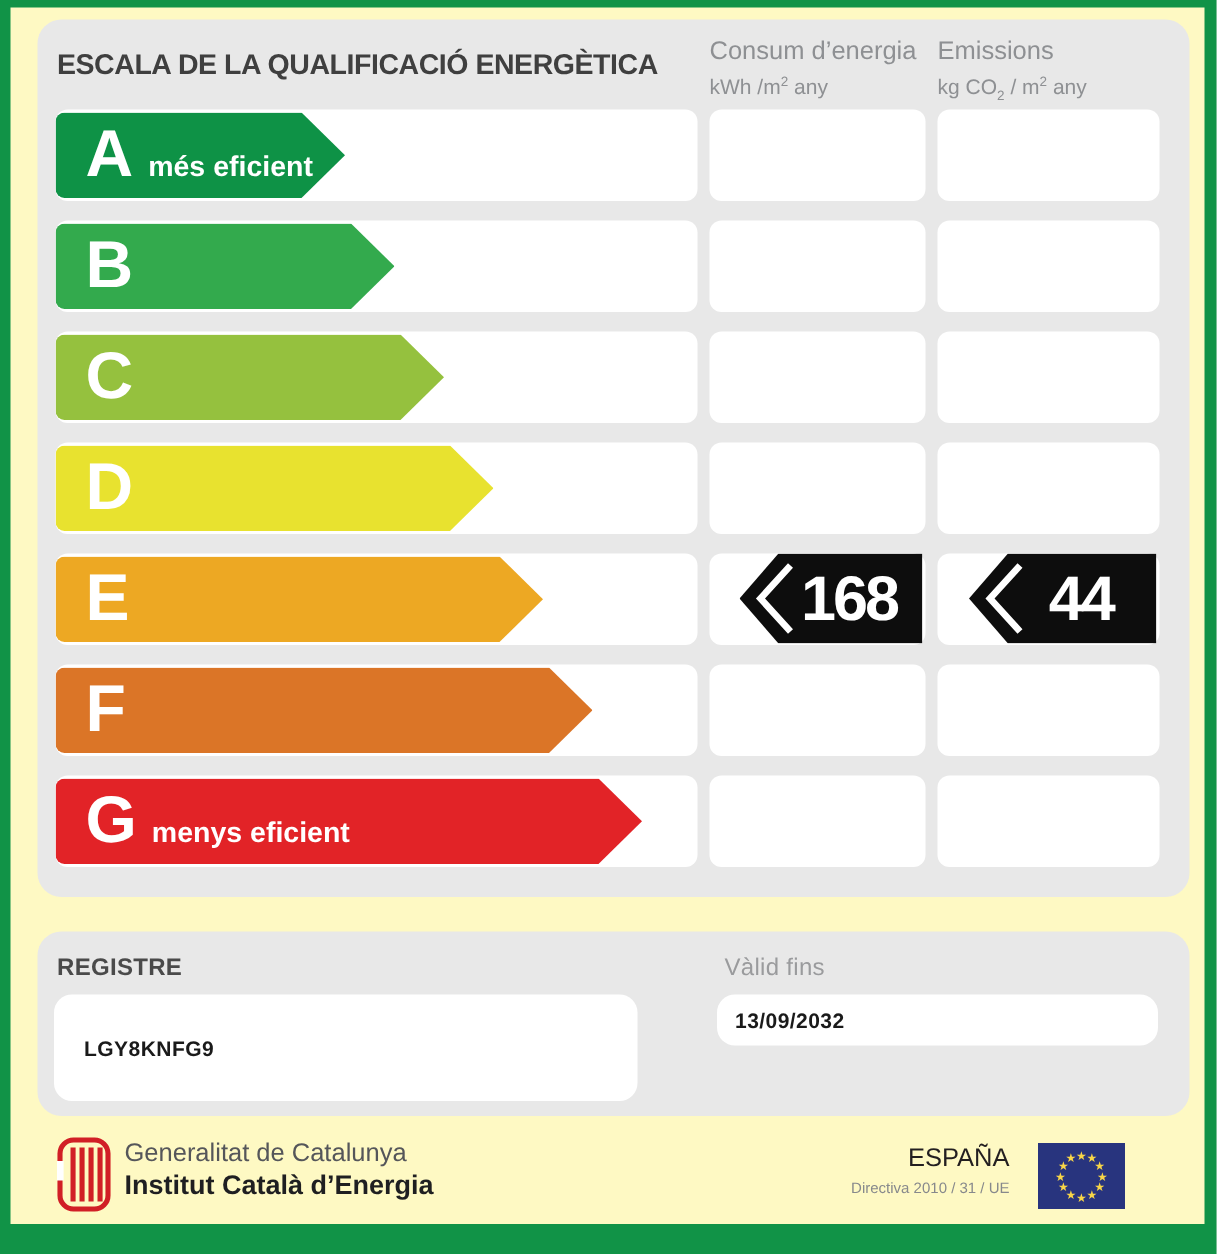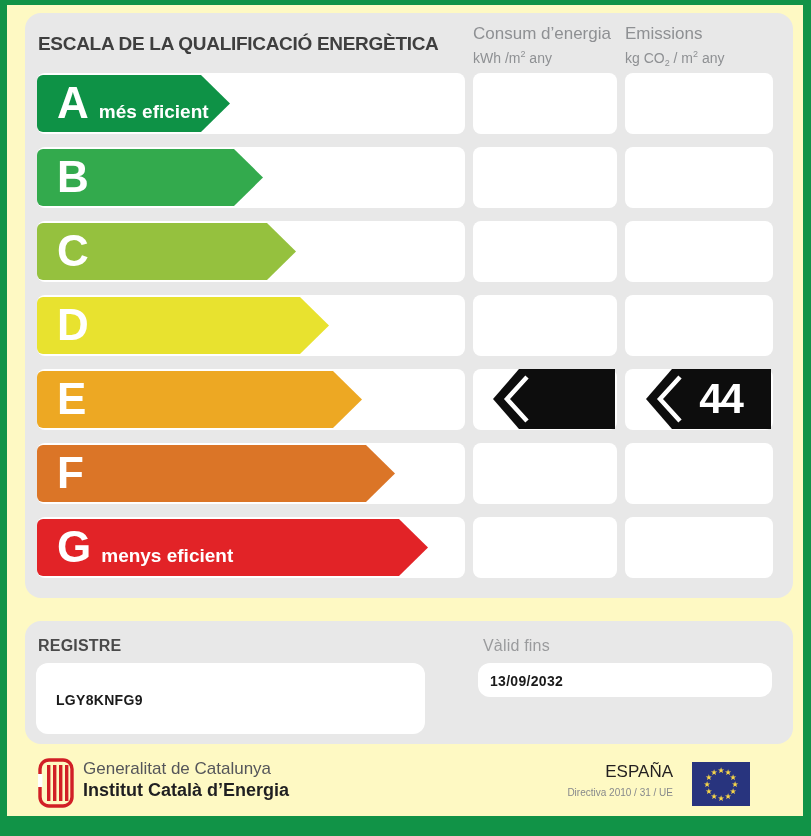--- a/index.html
+++ b/index.html
@@ -139,20 +139,21 @@
           <div class="cell cell-letter">
             <div class="arrow" style="width: 325px; background: rgb(237, 168, 35);">
               <span class="letter">E</span>
             </div>
           </div>
           <div class="cell cell-c1">
             <div class="badge" style="width: 122px; right: 2px; background: rgb(13, 13, 13);">
               <svg class="chevron" viewBox="0 0 34 60">
                 <polyline points="30,8 10,30 30,52" fill="none" stroke="#ffffff" stroke-width="4.5"></polyline>
               </svg>
+              <span class="badge-num">168</span>
             </div>
           </div>
           <div class="cell cell-c2">
             <div class="badge" style="width: 125px; right: 2px; background: rgb(13, 13, 13);">
               <svg class="chevron" viewBox="0 0 34 60">
                 <polyline points="30,8 10,30 30,52" fill="none" stroke="#ffffff" stroke-width="4.5"></polyline>
               </svg>
               <span class="badge-num">44</span>
             </div>
           </div>

